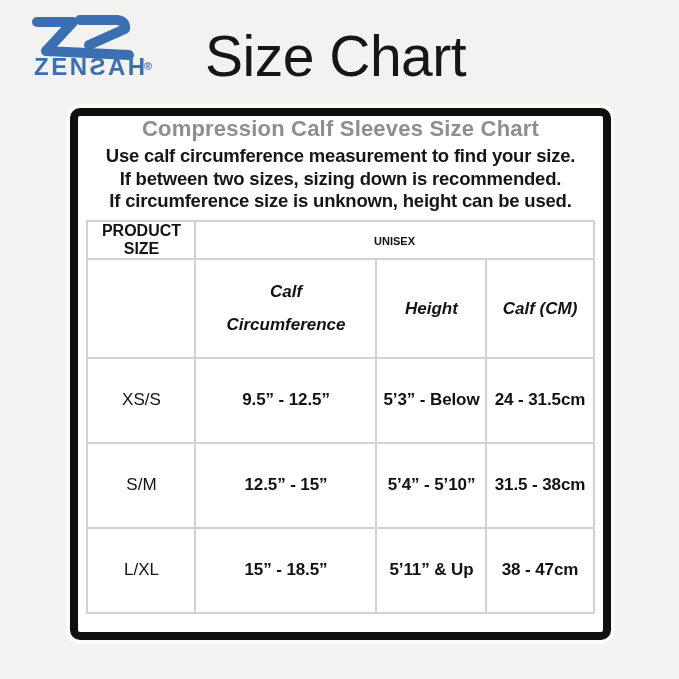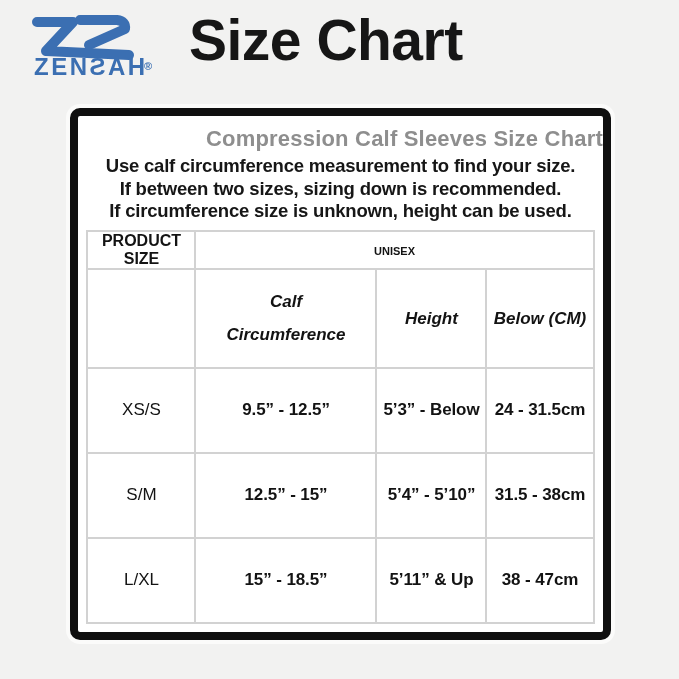--- a/index.html
+++ b/index.html
@@ -42,43 +42,42 @@
     position: absolute;
     left: 124px;
     top: 52px;
     font-size: 11px;
     font-weight: 700;
   }
   .page-title {
     position: absolute;
     left: 189px;
     top: 9px;
-    margin: 0;
+    margin: 16px;
     font-size: 57px;
     line-height: 62px;
-    font-weight: 700;
+    font-weight: 400;
     color: #161616;
     letter-spacing: -0.5px;
   }
 
   
   .chart-box {
     position: absolute;
     left: 70px;
     top: 108px;
     width: 525px;
     height: 516px;
     background: #ffffff;
     border: 8px solid #0f0f0f;
     border-radius: 10px;
     box-shadow: 0 0 0 4px #fbfbfa;
   }
   .box-title {
-    margin-top: 10px;
-    text-align: right;
+    text-align: center;
     font-size: 22px;
     font-weight: 600;
     letter-spacing: 0.2px;
     color: #8e8e8e;
   }
   .box-instructions {
     margin-top: 3px;
     text-align: center;
     font-size: 18.5px;
     line-height: 22.5px;
@@ -184,21 +183,21 @@
             <span class="unisex-label">UNISEX</span>
           </th>
         </tr>
 
         <tr class="r-head2">
           <td></td>
           <th class="colhead">
             <div class="wrap-narrow">Calf Circumference</div>
           </th>
           <th class="colhead">Height</th>
-          <th class="colhead">Below (CM)</th>
+          <th class="colhead">Calf (CM)</th>
         </tr>
 
         <tr class="r-data">
           <td class="size-cell">XS/S</td>
           <td class="val-cell">9.5” - 12.5”</td>
           <td class="val-cell">5’3” - Below</td>
           <td class="val-cell">24 - 31.5cm</td>
         </tr>
 
         <tr class="r-data">

